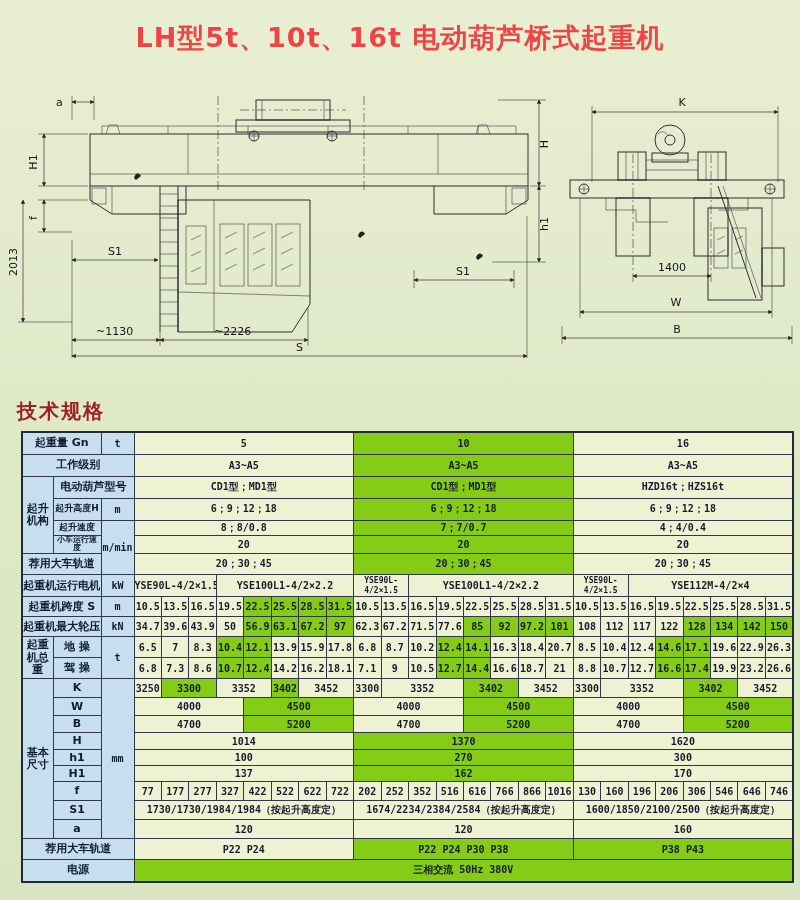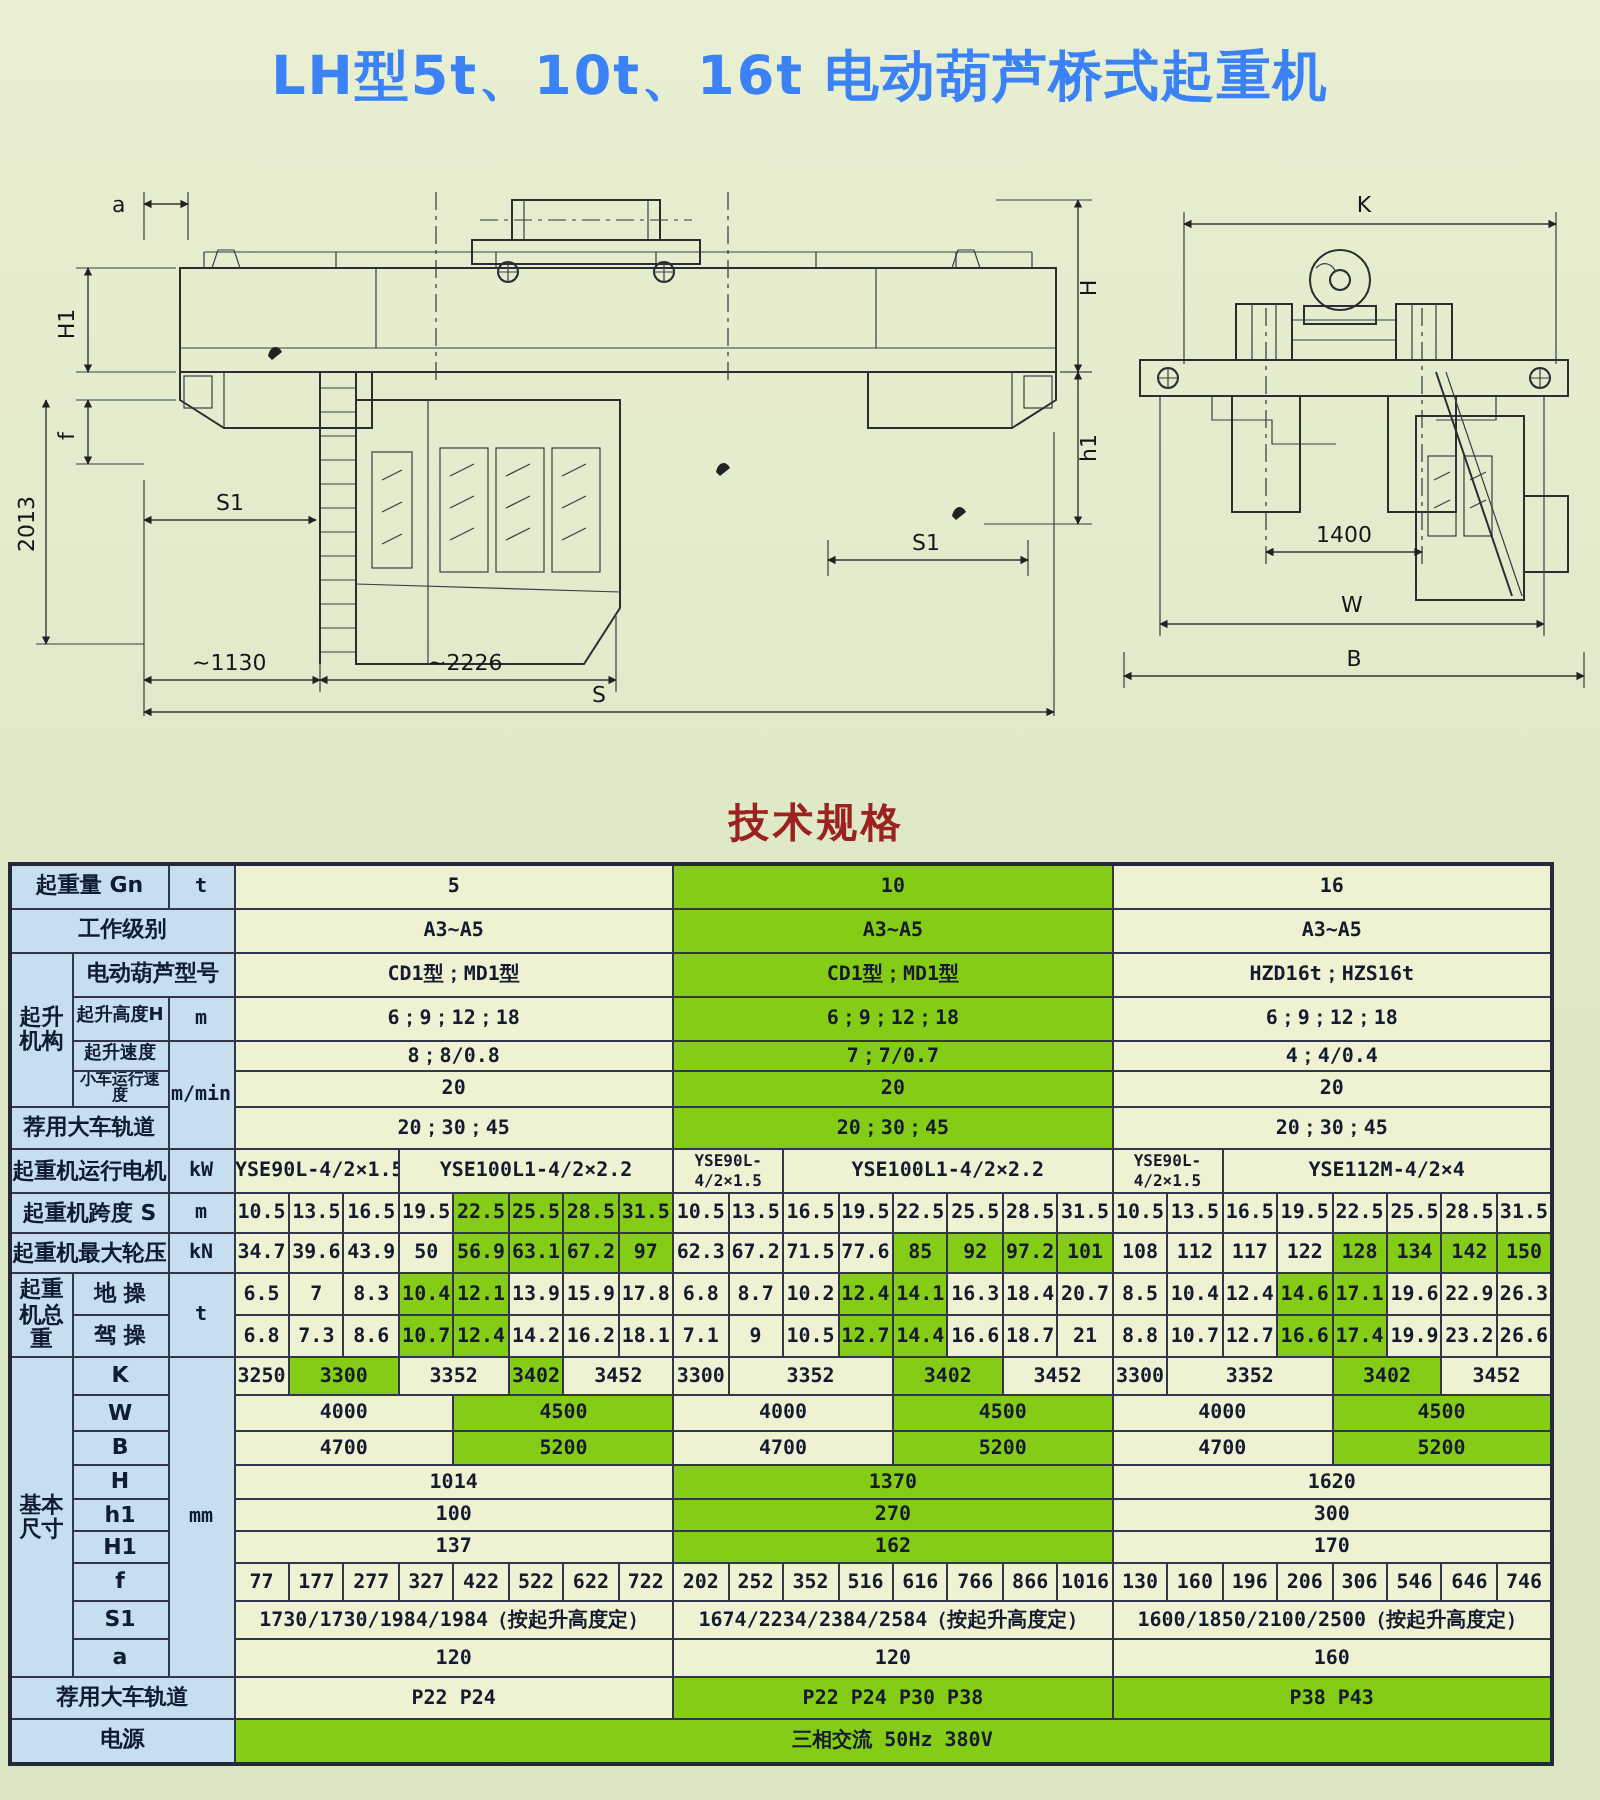--- a/index.html
+++ b/index.html
@@ -3,38 +3,38 @@
 <meta charset="utf-8">
 <style>
   html,body{margin:0;padding:0}
   body{
     width:800px;height:900px;overflow:hidden;
     background:linear-gradient(180deg,#e9efd2 0%,#dfe9c8 45%,#d8e4c2 100%);
     font-family:"DejaVu Sans",sans-serif;
   }
   .page-title{
     margin:0;padding-top:20px;text-align:center;
-    font-size:27px;font-weight:bold;color:#3b82f6;letter-spacing:1px;
+    font-size:27px;font-weight:bold;color:#ef4444;letter-spacing:1px;
   }
   .drawings{position:relative;height:292px;margin-top:34px}
   .dwg{position:absolute;top:0}
   #dwgL{left:8px}
   #dwgR{left:550px}
   .ln{stroke:#2b2d33;stroke-width:1;fill:none}
   .thin{stroke:#3a3d44;stroke-width:.6;fill:none}
   .dim{stroke:#33353b;stroke-width:.7;fill:none}
   .cl{stroke:#33353b;stroke-width:.6;fill:none;stroke-dasharray:9 3 2 3}
   .dimtxt{font:11px "DejaVu Sans",sans-serif;fill:#15161c}
   .mark{fill:#222}
   .spec-heading{
     margin:16px 0 6px 17px;font-size:20px;font-weight:bold;
-    color:#9c2121;letter-spacing:2px;text-align:center;
+    color:#9c2121;letter-spacing:2px;
   }
   table.spec{
-    border-collapse:collapse;table-layout:fixed;width:773px;margin-left:4px;
+    border-collapse:collapse;table-layout:fixed;width:773px;margin-left:21px;
     border:2px solid #23283a;background:#eef2d3;
   }
   .spec th,.spec td{
     border:1px solid #31364a;padding:0;text-align:center;vertical-align:middle;overflow:hidden;
   }
   .hcell{
     background:#c6deee;font-size:11px;font-weight:bold;color:#101c33;
     font-family:"DejaVu Sans",sans-serif;line-height:1.1;
   }
   .unit{font-family:"DejaVu Sans Mono",monospace;font-size:10px}

